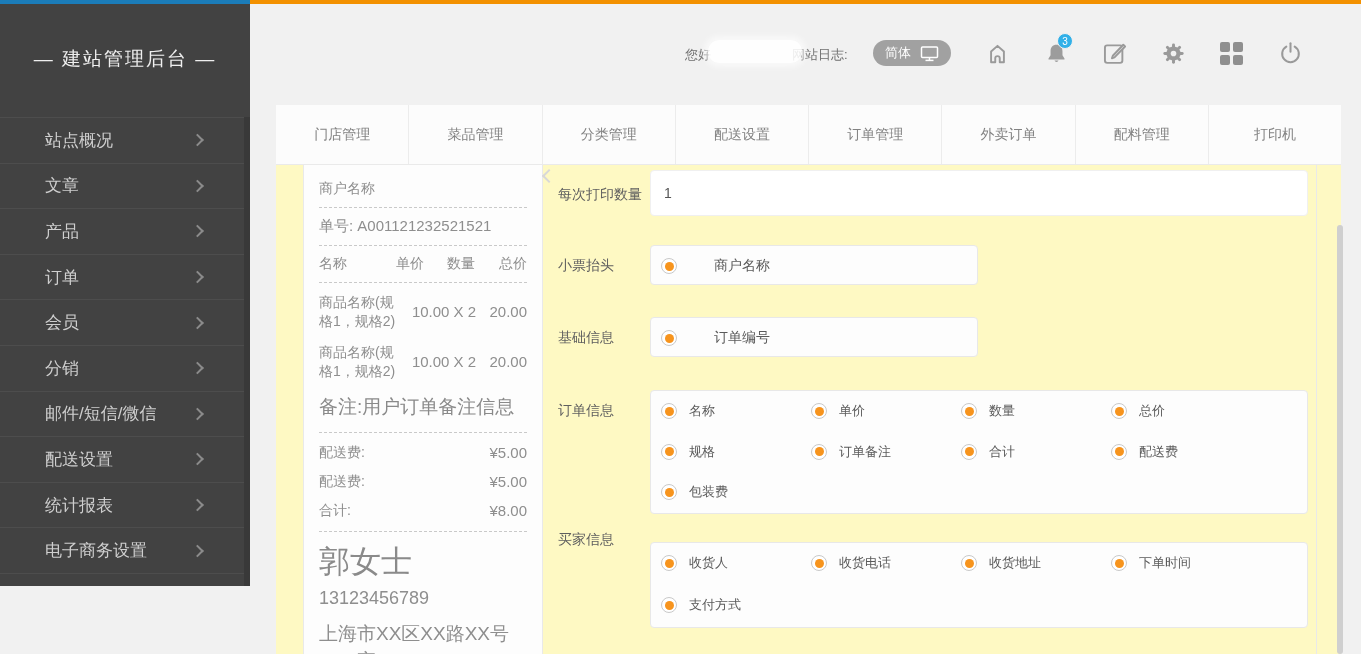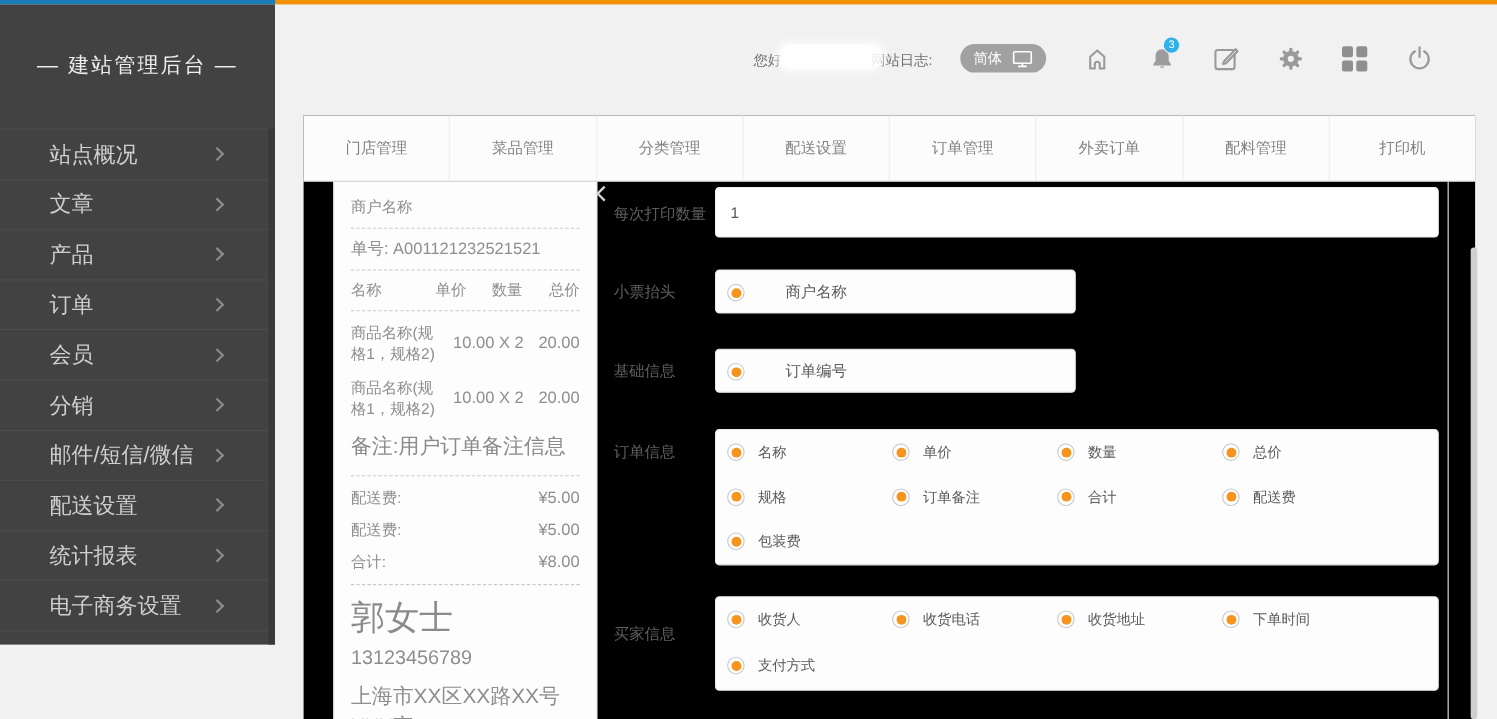--- a/index.html
+++ b/index.html
@@ -11,21 +11,21 @@
   .strip-blue   { position:absolute; left:0; top:0; width:250px; height:4px; background:#1b7cb9; }
   .strip-orange { position:absolute; left:250px; top:0; width:1111px; height:4px; background:#f39100; }
 
   
   .sidebar { position:absolute; left:0; top:4px; width:250px; height:582px; background:#424242; overflow:hidden; }
   .sidebar-title { position:absolute; top:42px; left:0; width:100%; text-align:center;
                    font-size:19px; color:#efefef; letter-spacing:2px; }
   .menu { position:absolute; top:113px; left:0; width:250px; }
   .menu-item { position:relative; height:45.6px; border-top:1px solid #4d4d4d;
                display:flex; align-items:center; padding-left:45px; cursor:pointer; }
-  .menu-item span.lbl { font-size:20px; color:#cfcfcf; }
+  .menu-item span.lbl { font-size:17px; color:#cfcfcf; }
   .chev { position:absolute; right:48px; top:50%; width:9px; height:9px;
           border-top:2px solid #8b8b8b; border-right:2px solid #8b8b8b;
           transform:translateY(-50%) rotate(45deg); }
   .side-scroll { position:absolute; right:0; top:113px; width:6px; height:541px; background:#393939; }
 
   
   .hdr-text { position:absolute; font-size:13px; color:#6e6e6e; }
   .blur-blob { position:absolute; left:708px; top:40px; width:94px; height:23px;
                background:rgba(255,255,255,.88); border-radius:11px; box-shadow:0 0 6px 4px rgba(255,255,255,.6); }
   .lang-pill { position:absolute; left:873px; top:40px; height:26px; padding:0 12px;
@@ -33,21 +33,21 @@
   .lang-pill .txt { color:#fff; font-size:13px; }
   .hicon { position:absolute; top:39px; width:28px; height:28px; display:flex; align-items:center;
            justify-content:center; cursor:pointer; }
   .badge { position:absolute; left:15px; top:-6px; min-width:16px; height:16px; border-radius:8px;
            background:#31b0e8; color:#fff; font-size:10px; display:flex; align-items:center;
            justify-content:center; border:1px solid #f1f1f1; }
   .grid-icon { display:grid; grid-template-columns:10px 10px; grid-template-rows:10px 10px; gap:3px; }
   .grid-icon i { background:#8f8f8f; border-radius:2px; }
 
   
-  .panel { position:absolute; left:276px; top:105px; width:1065px; height:549px; background:#000000; }
+  .panel { position:absolute; left:276px; top:105px; width:1065px; height:549px; background:#fef9c3; }
   .tabbar { position:absolute; left:0; top:0; width:100%; height:60px; background:#fcfcfc;
             border-bottom:1px solid #eaeaea; display:flex; }
   .tab { flex:1; display:flex; align-items:center; justify-content:center;
          border-right:1px solid #ececec; font-size:14px; color:#828282; cursor:pointer; }
   .tab:last-child { border-right:none; }
 
   
   .receipt { position:absolute; left:27px; top:60px; width:240px; height:489px;
              background:#fdfdfd; border-left:1px solid #e9e9e9; border-right:1px solid #e9e9e9;
              padding:11px 15px; color:#8e8e8e; overflow:hidden; }
@@ -353,21 +353,21 @@
           <span class="olbl">配送费</span>
         </div>
       <div class="opt">
           <span class="radio">
             <span class="dot"></span>
           </span>
           <span class="olbl">包装费</span>
         </div>
     </div>
 
-    <span class="slabel" style="left:282px; top:463px;">买家信息</span>
+    <span class="slabel" style="left:282px; top:426px;">买家信息</span>
     <div class="optbox optrow" style="left:374px; top:437px; width:658px; height:86px;">
       <div class="opt">
           <span class="radio">
             <span class="dot"></span>
           </span>
           <span class="olbl">收货人</span>
         </div>
       <div class="opt">
           <span class="radio">
             <span class="dot"></span>

